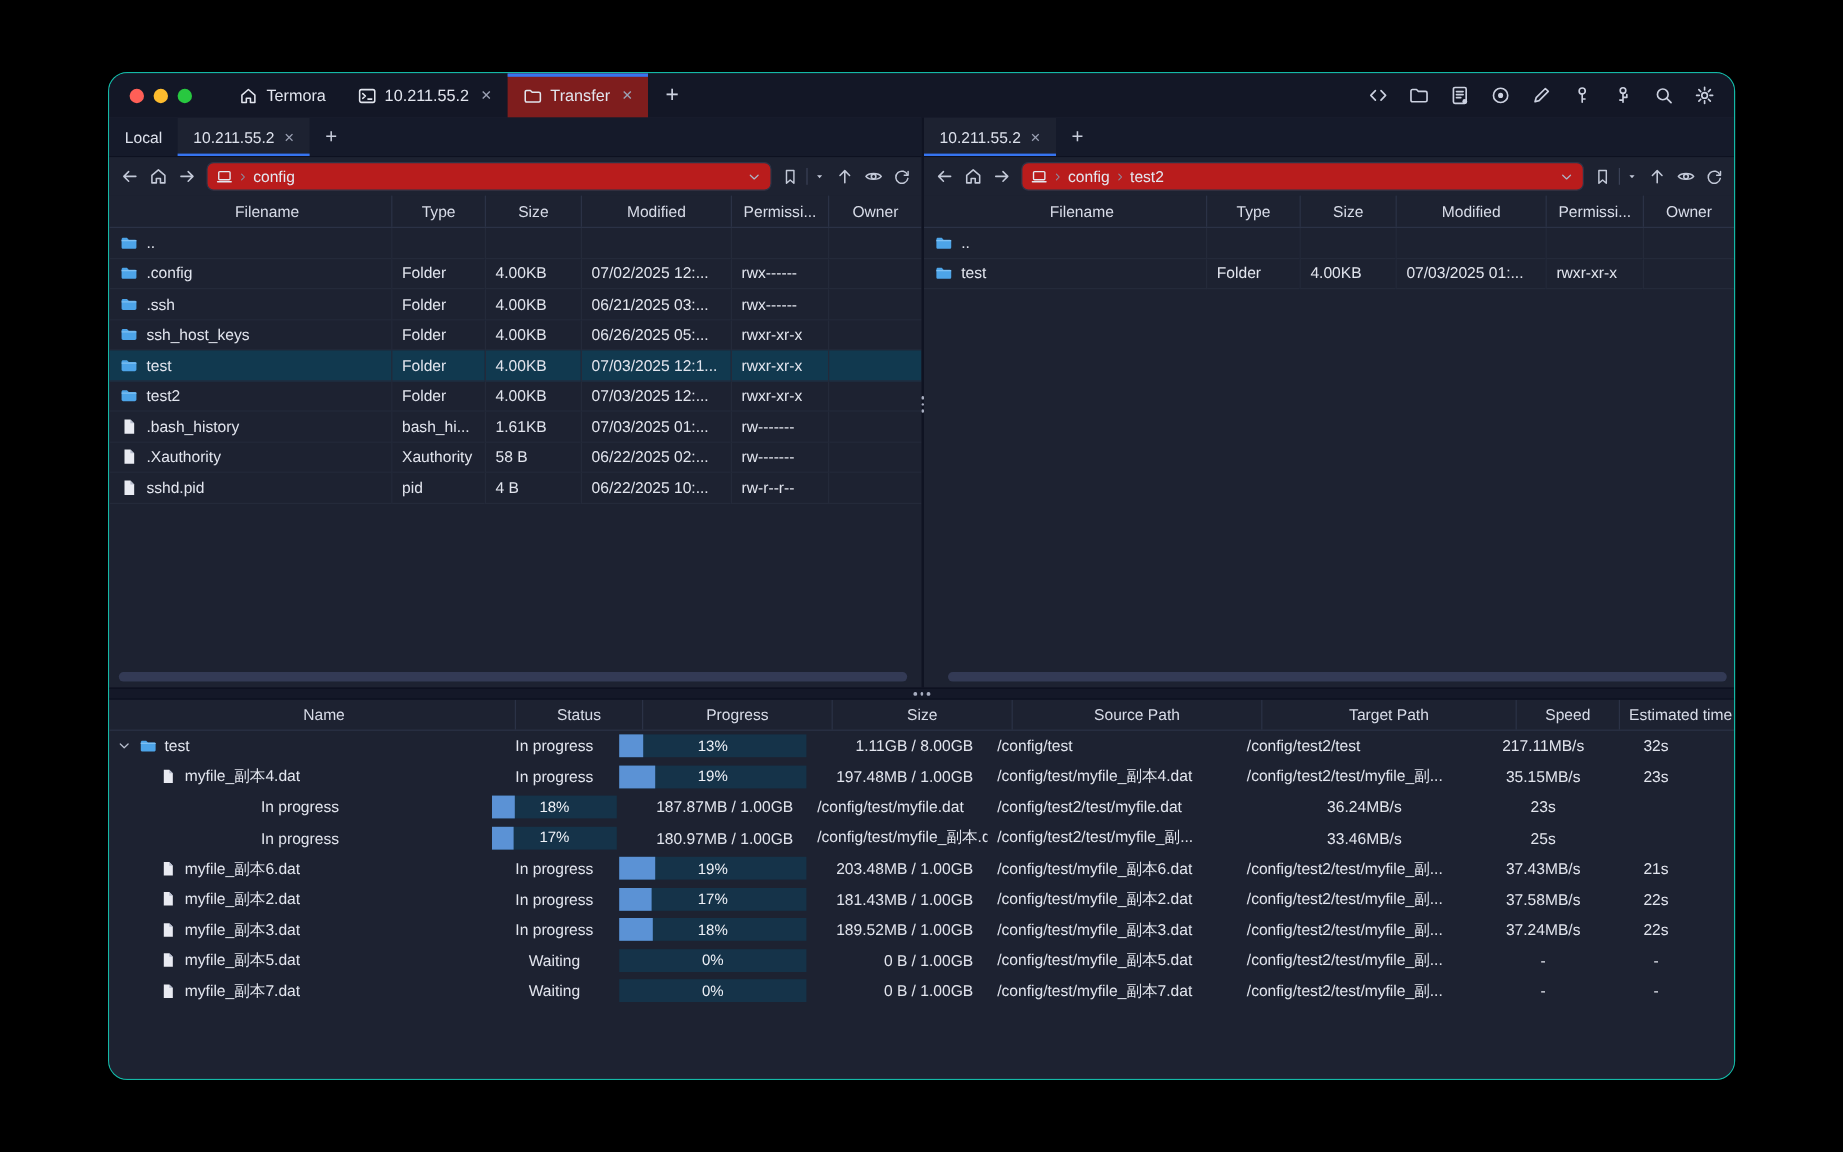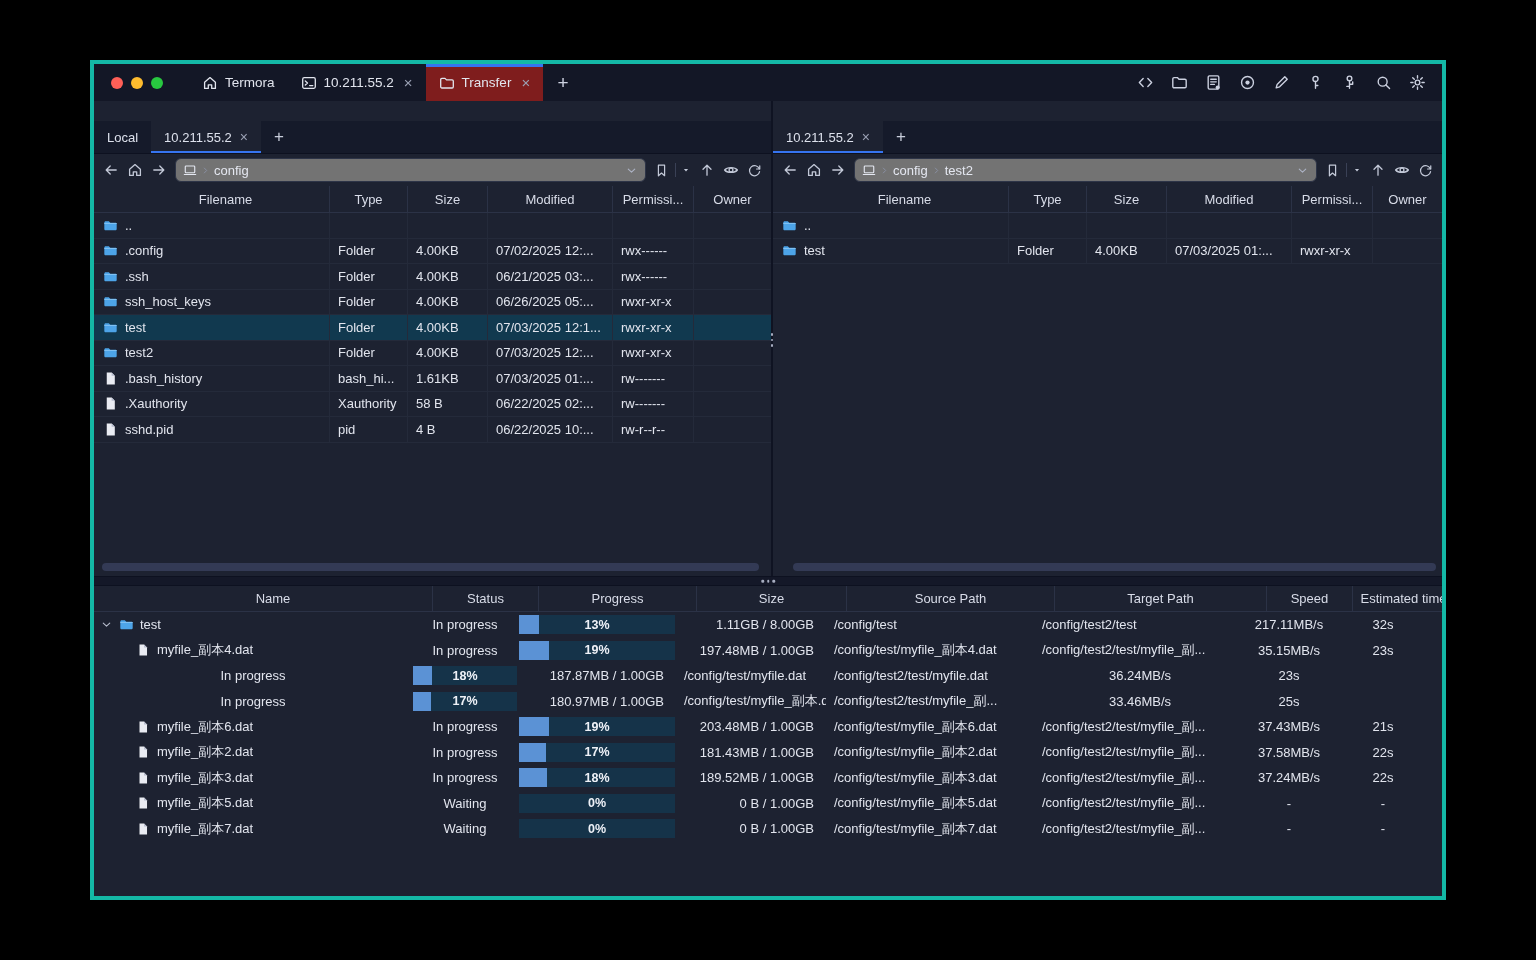--- a/index.html
+++ b/index.html
@@ -1,20 +1,20 @@
 <!DOCTYPE html>
 <html><head>
 <meta charset="utf-8">
 <style>
   html,body{margin:0;padding:0;background:#000;}
   *{box-sizing:border-box;}
   body{font-family:"Liberation Sans","DejaVu Sans",sans-serif;-webkit-font-smoothing:antialiased;}
   .stage{position:relative;width:1536px;height:960px;background:#000;overflow:hidden;}
   .window{position:absolute;left:90px;top:60px;width:1356px;height:840px;background:#1d2231;
-          border:4px solid #14b8a6;border-radius:0;overflow:hidden;display:flex;flex-direction:column;}
+          border:1px solid #14b8a6;border-radius:16px;overflow:hidden;display:flex;flex-direction:column;}
 
   
   .titlebar{height:37px;background:#131726;display:flex;align-items:stretch;flex:0 0 37px;}
   .traffic{display:flex;align-items:center;gap:8px;margin-left:17px;margin-right:26px;}
   .light{width:12px;height:12px;border-radius:50%;}
   .wtabs{display:flex;align-items:stretch;}
   .w-tab{display:flex;align-items:center;gap:7px;padding:0 13px;font-size:13.5px;color:#e2e5ee;position:relative;cursor:default;}
   .w-tab.active{background:#7f1d1d;}
   .w-tab.active::before{content:"";position:absolute;left:0;top:0;right:0;height:3px;background:#3674f0;}
   .w-tab .x{color:#9ba1b4;font-size:15px;line-height:1;margin-left:3px;}
@@ -24,30 +24,30 @@
 
   
   .panes{display:flex;flex:0 0 475px;position:relative;}
   .fpanel{background:#1d2231;position:relative;display:flex;flex-direction:column;overflow:hidden;}
   .fpanel.left{width:677px;flex:0 0 677px;}
   .fpanel.right{flex:1;}
   .vsplit{width:2px;background:#0f1322;position:relative;flex:0 0 2px;cursor:col-resize;}
   .dots-v{position:absolute;left:-2px;top:232px;width:6px;display:flex;flex-direction:column;gap:3px;align-items:center;}
   .dots-v i{width:2.5px;height:2.5px;border-radius:50%;background:#a7adc0;}
 
-  .ptabbar{height:33px;flex:0 0 33px;background:#151a2a;display:flex;align-items:stretch;border-bottom:1px solid #0d1120;margin-top:20px;}
+  .ptabbar{height:33px;flex:0 0 33px;background:#151a2a;display:flex;align-items:stretch;border-bottom:1px solid #0d1120;}
   .p-tab{display:flex;align-items:center;gap:6px;padding:0 13px;font-size:13px;color:#dde1ec;position:relative;}
   .p-tab.active{background:#1d2231;}
   .p-tab.active::after{content:"";position:absolute;left:0;bottom:0;right:0;height:2px;background:#3674f0;}
   .p-tab .x{color:#9ba1b4;font-size:14px;margin-left:2px;}
   .p-plus{display:flex;align-items:center;justify-content:center;width:36px;font-size:17px;color:#c8cddb;}
 
   .ptoolbar{height:32px;flex:0 0 32px;display:flex;align-items:center;padding:0 9px;gap:8px;background:#1d2231;}
   .navic{color:#c3c9d8;display:flex;align-items:center;}
-  .pathbar{flex:1;height:24px;background:#737373;border:1px solid #2d3447;border-radius:6px;
+  .pathbar{flex:1;height:24px;background:#b91c1c;border:1px solid #2d3447;border-radius:6px;
            display:flex;align-items:center;padding:0 7px;gap:3px;font-size:13px;color:#e4e7f0;min-width:0;}
   .pathbar .sep{color:#8b92a6;display:flex;align-items:center;}
   .pathbar .tail{margin-left:auto;color:#aeb4c6;display:flex;align-items:center;}
   .bkgroup{display:flex;align-items:center;color:#c3c9d8;gap:1px;}
   .bkgroup .divider{width:1px;height:14px;background:#3a4156;margin:0 4px 0 5px;}
   .ptool{color:#c3c9d8;display:flex;align-items:center;}
 
   .fgrid{display:grid;grid-template-columns:235px 78px 80px 125px 81px 1fr;}
   .fhead{height:27px;flex:0 0 27px;border-bottom:1px solid #2b3246;}
   .fhead .hc{display:flex;align-items:center;justify-content:center;font-size:13px;color:#d8dce8;border-left:1px solid #2b3246;overflow:hidden;white-space:nowrap;}
@@ -74,21 +74,21 @@
   .trow{height:25.5px;font-size:13px;color:#e2e5ee;}
   .trow>div{display:flex;align-items:center;overflow:hidden;white-space:nowrap;}
   .tc-name{padding-left:6px;gap:6px;}
   .tc-name.child{padding-left:42px;gap:7px;}
   .tc-status{justify-content:center;}
   .tc-size{justify-content:flex-end;padding-right:12px;}
   .tc-path{padding-left:8px;}
   .tc-center{justify-content:center;}
   .pwrap{position:relative;height:19px;margin:3px 1px;background:#153349;flex:1;}
   .pfill{position:absolute;left:0;top:0;bottom:0;background:#5b92d5;}
-  .plabel{position:absolute;inset:0;display:flex;align-items:center;justify-content:center;font-size:12.5px;color:#eef1f7;font-weight:bold;}
+  .plabel{position:absolute;inset:0;display:flex;align-items:center;justify-content:center;font-size:12.5px;color:#eef1f7;}
   .chev{color:#b9bfcf;display:flex;align-items:center;}
   svg{display:block;}
 </style>
 </head>
 <body>
 
 <div class="stage">
   <div class="window">
     <div class="titlebar">
       <div class="traffic">

